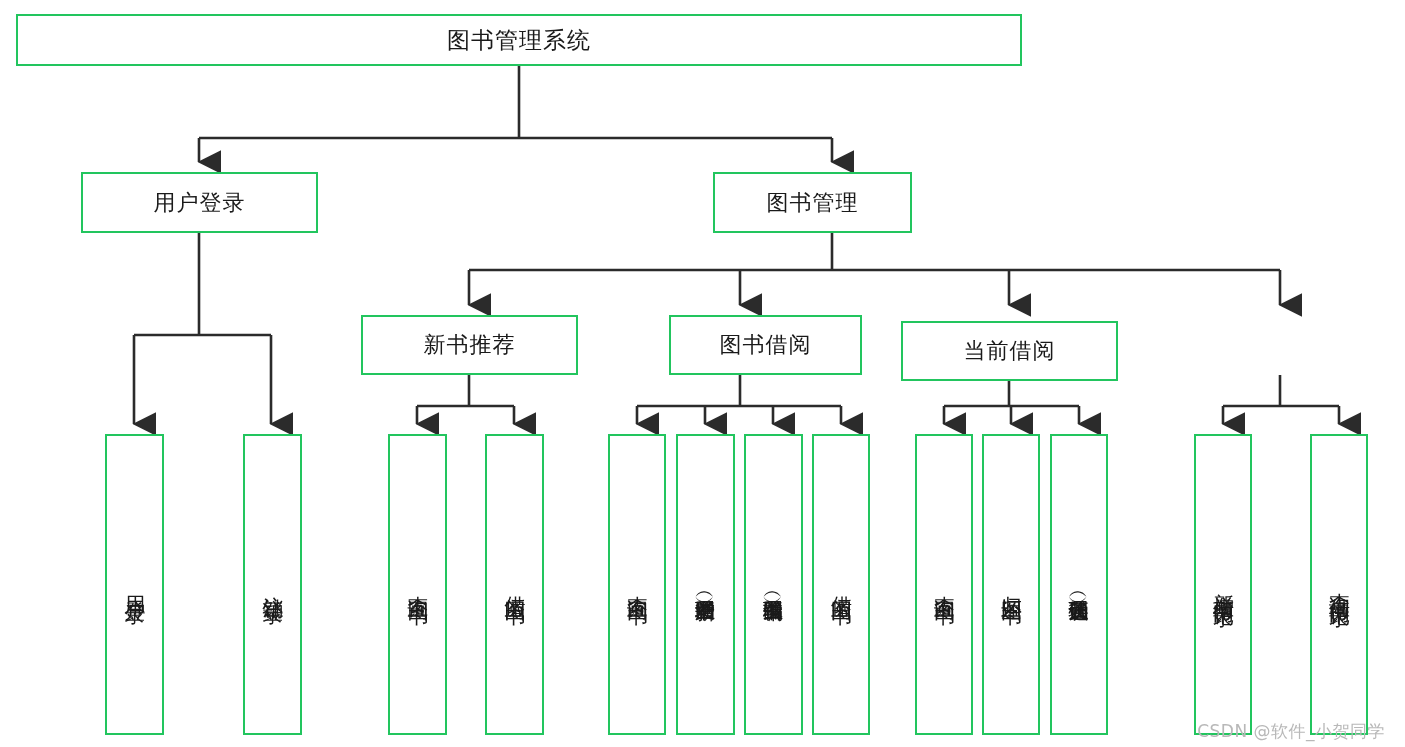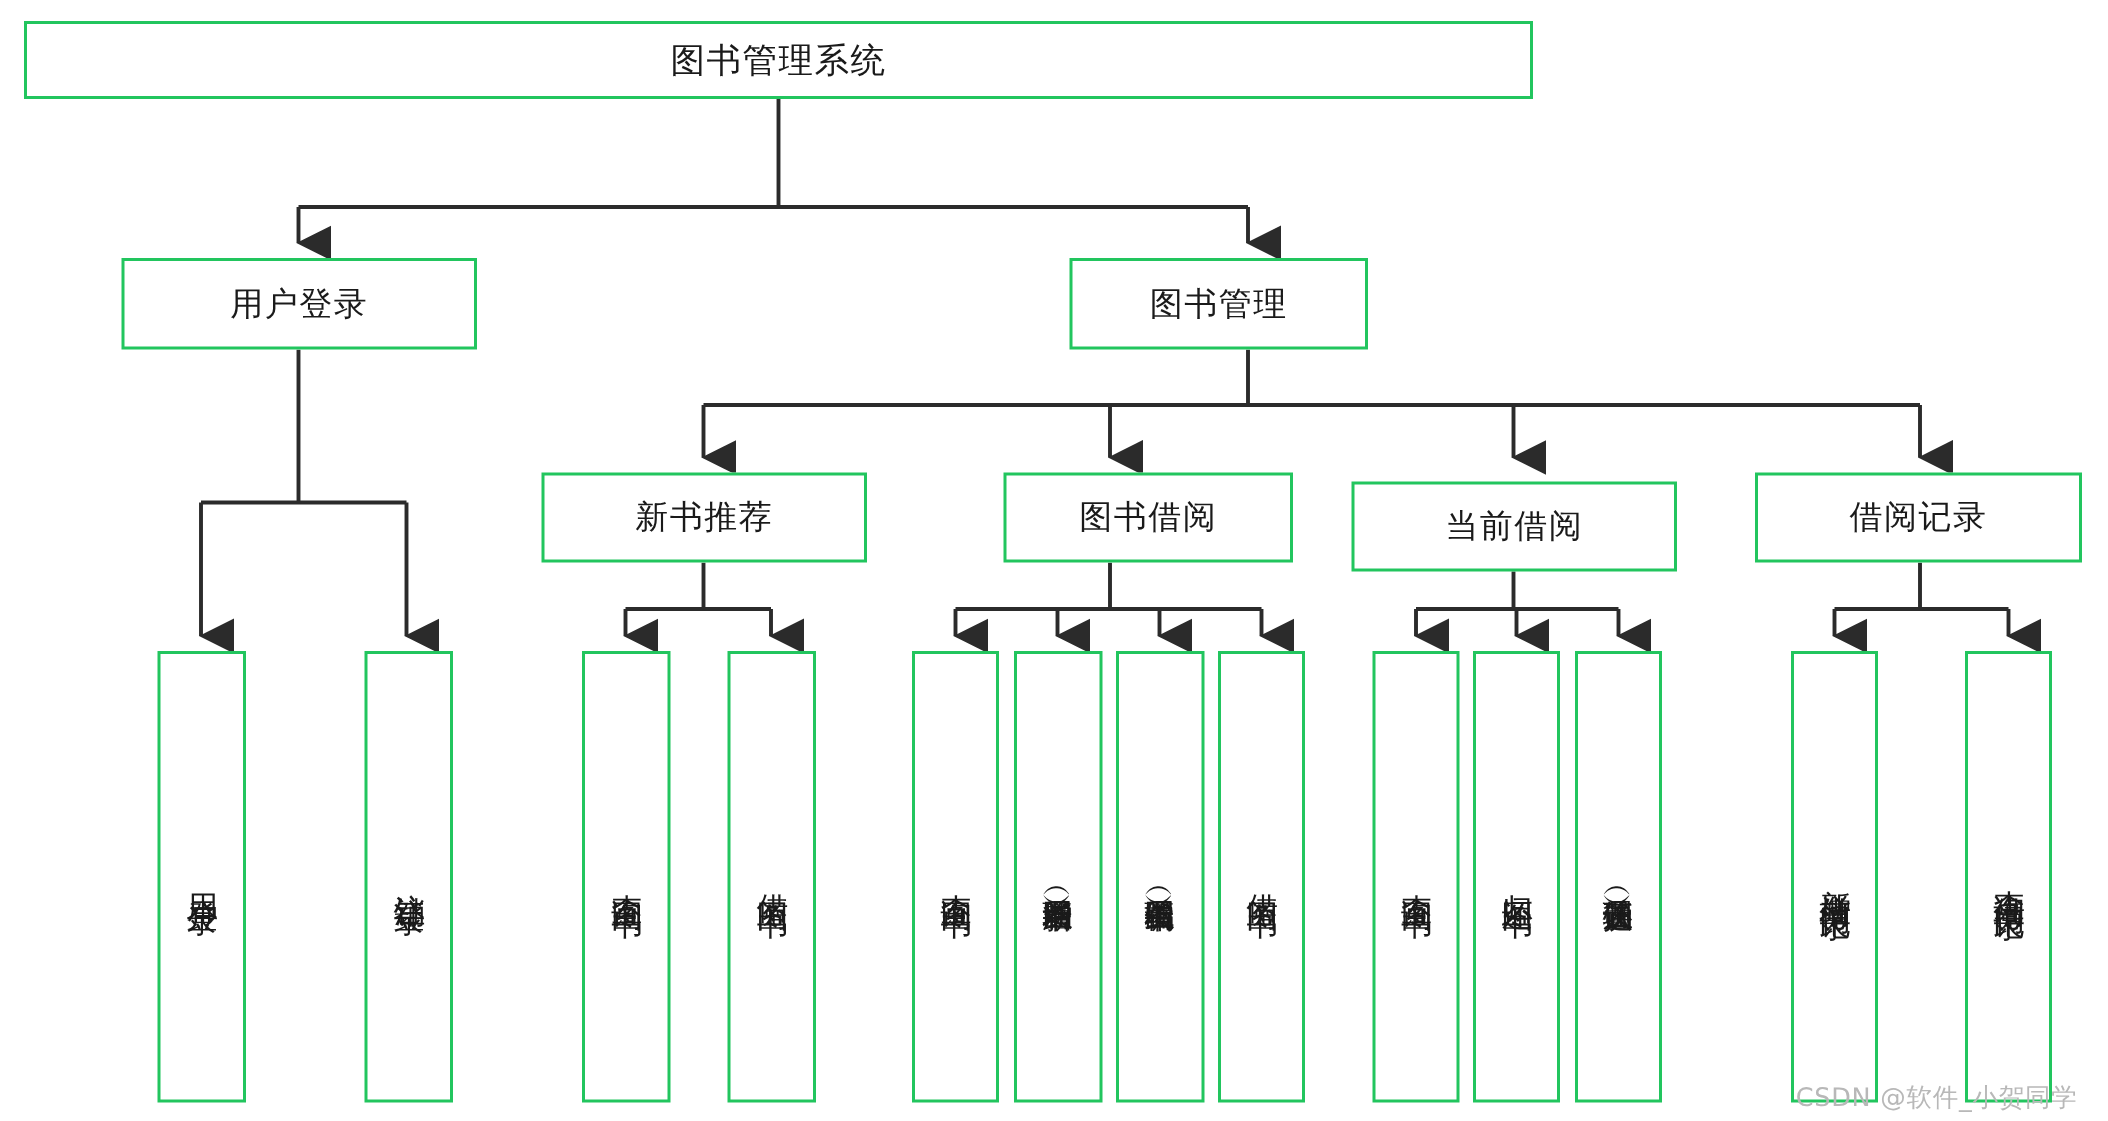--- a/index.html
+++ b/index.html
@@ -135,23 +135,20 @@
 
   <div class="node lvl2" style="left:361px;top:315px;width:217px;height:60px;">
     <span>新书推荐</span>
   </div>
   <div class="node lvl2" style="left:633px;top:315px;width:193px;height:60px;margin-left:36px;">
     <span>图书借阅</span>
   </div>
   <div class="node lvl2" style="left:901px;top:321px;width:217px;height:60px;">
     <span>当前借阅</span>
   </div>
-  <div class="node lvl2" style="left:1170px;top:315px;width:218px;height:60px;">
-    <span>借阅记录</span>
-  </div>
 
   <div class="node leaf" style="left:105px;top:434px;width:59px;height:301px;">
     <span class="vtext">用户登录</span>
   </div>
   <div class="node leaf" style="left:243px;top:434px;width:59px;height:301px;">
     <span class="vtext">注销登录</span>
   </div>
 
   <div class="node leaf" style="left:388px;top:434px;width:59px;height:301px;">
     <span class="vtext">查询图书</span>

